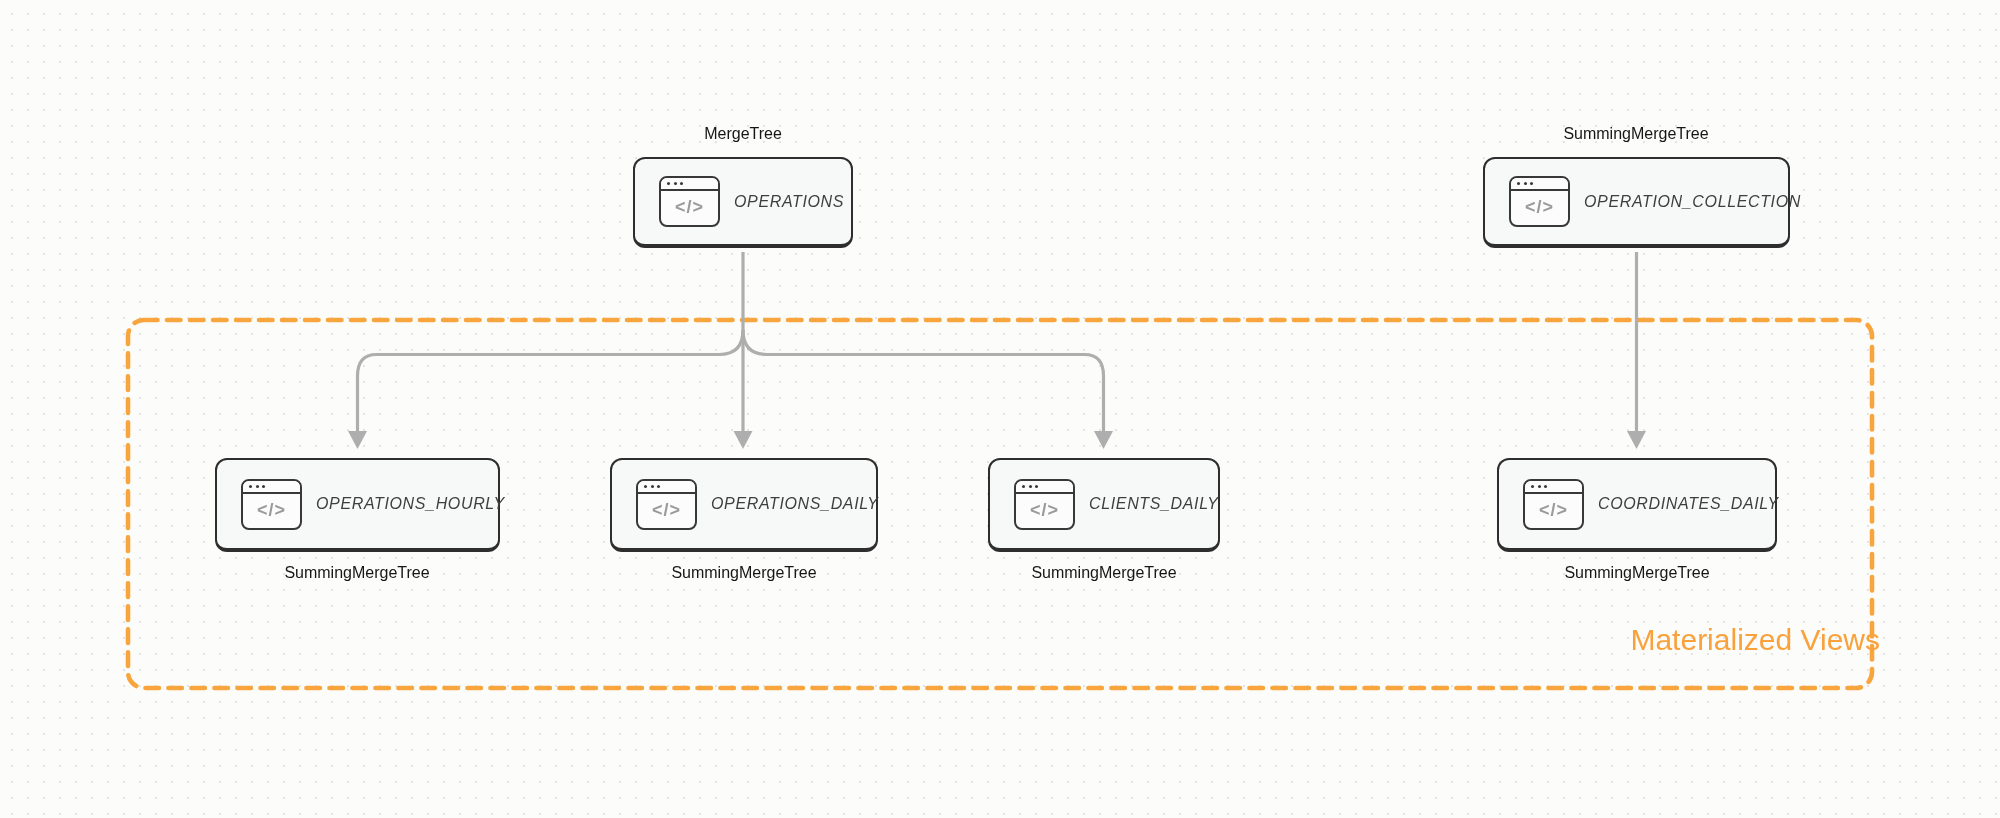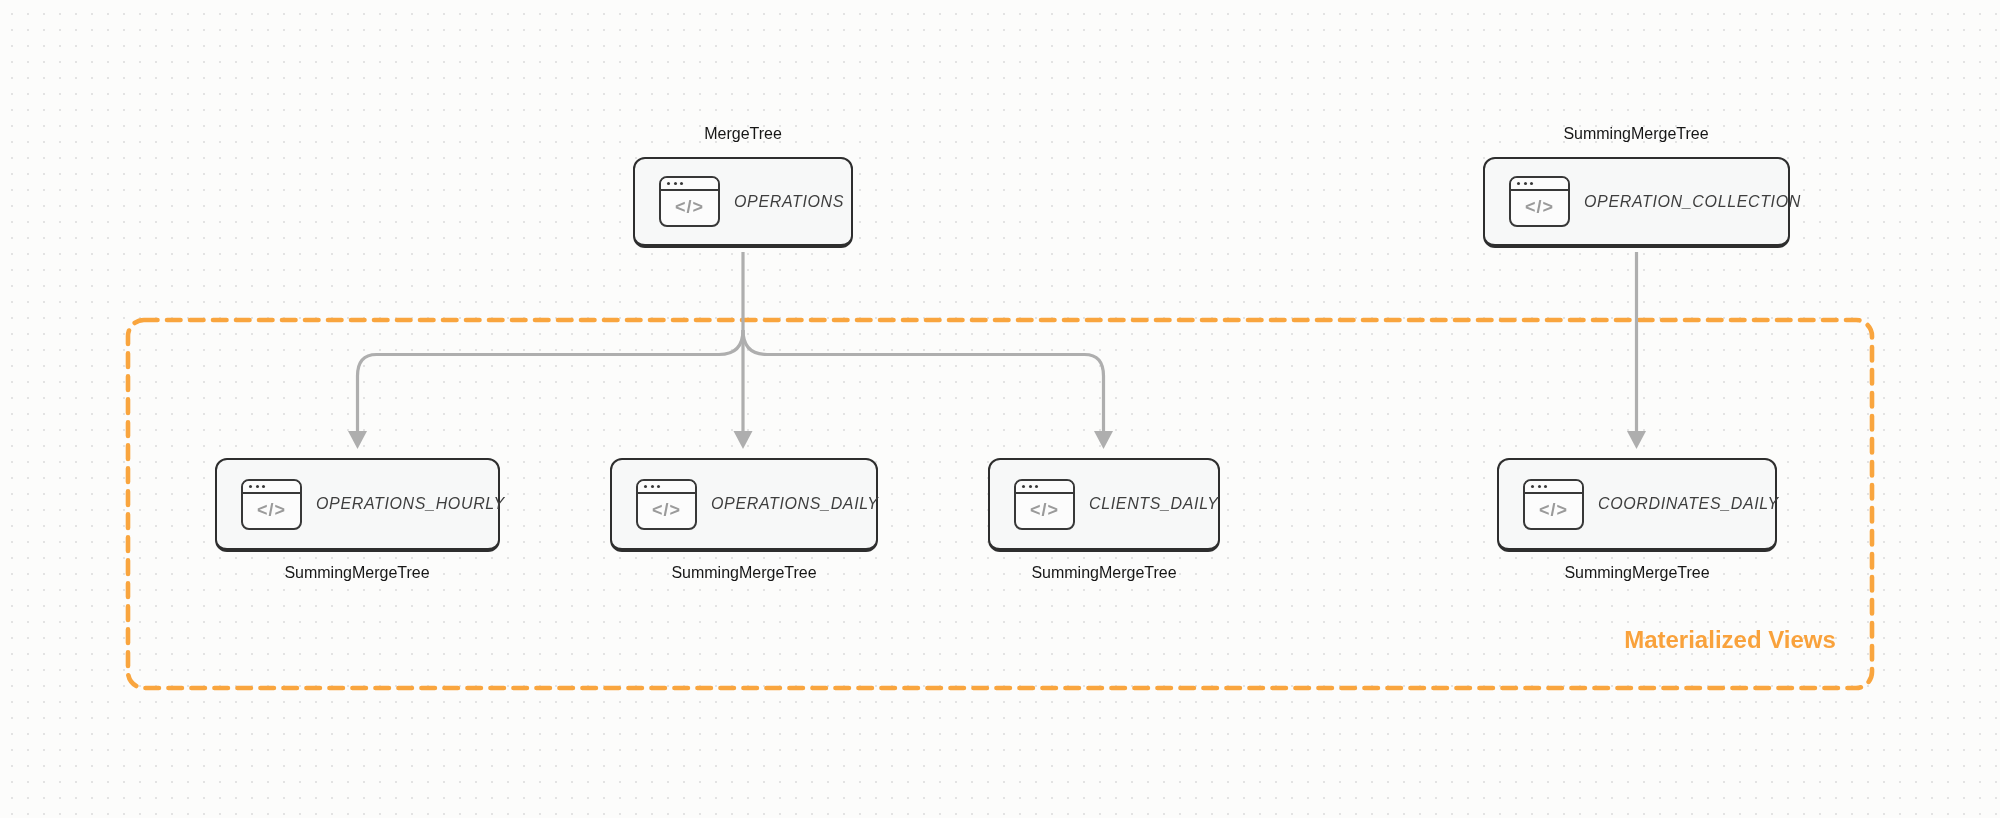--- a/index.html
+++ b/index.html
@@ -74,23 +74,23 @@
     text-align:center;
     font-size:16px;
     font-weight:500;
     color:#161616;
     line-height:21px;
     white-space:nowrap;
   }
   .group-label{
     position:absolute;
     width:300px;
-    text-align:center;
-    font-size:24px;
-    font-weight:700;
+    text-align:right;
+    font-size:30px;
+    font-weight:400;
     color:#F9A23C;
     line-height:28px;
     white-space:nowrap;
   }
 </style>
 </head>
 <body>
 
 <div class="canvas">
 

